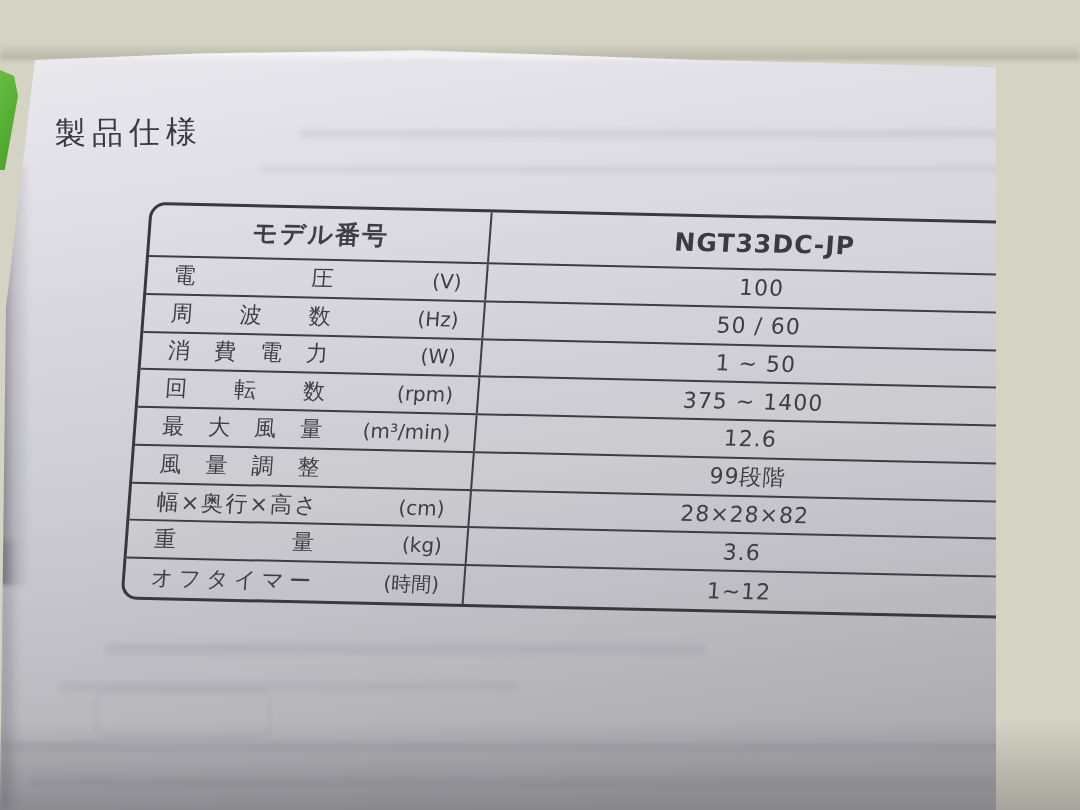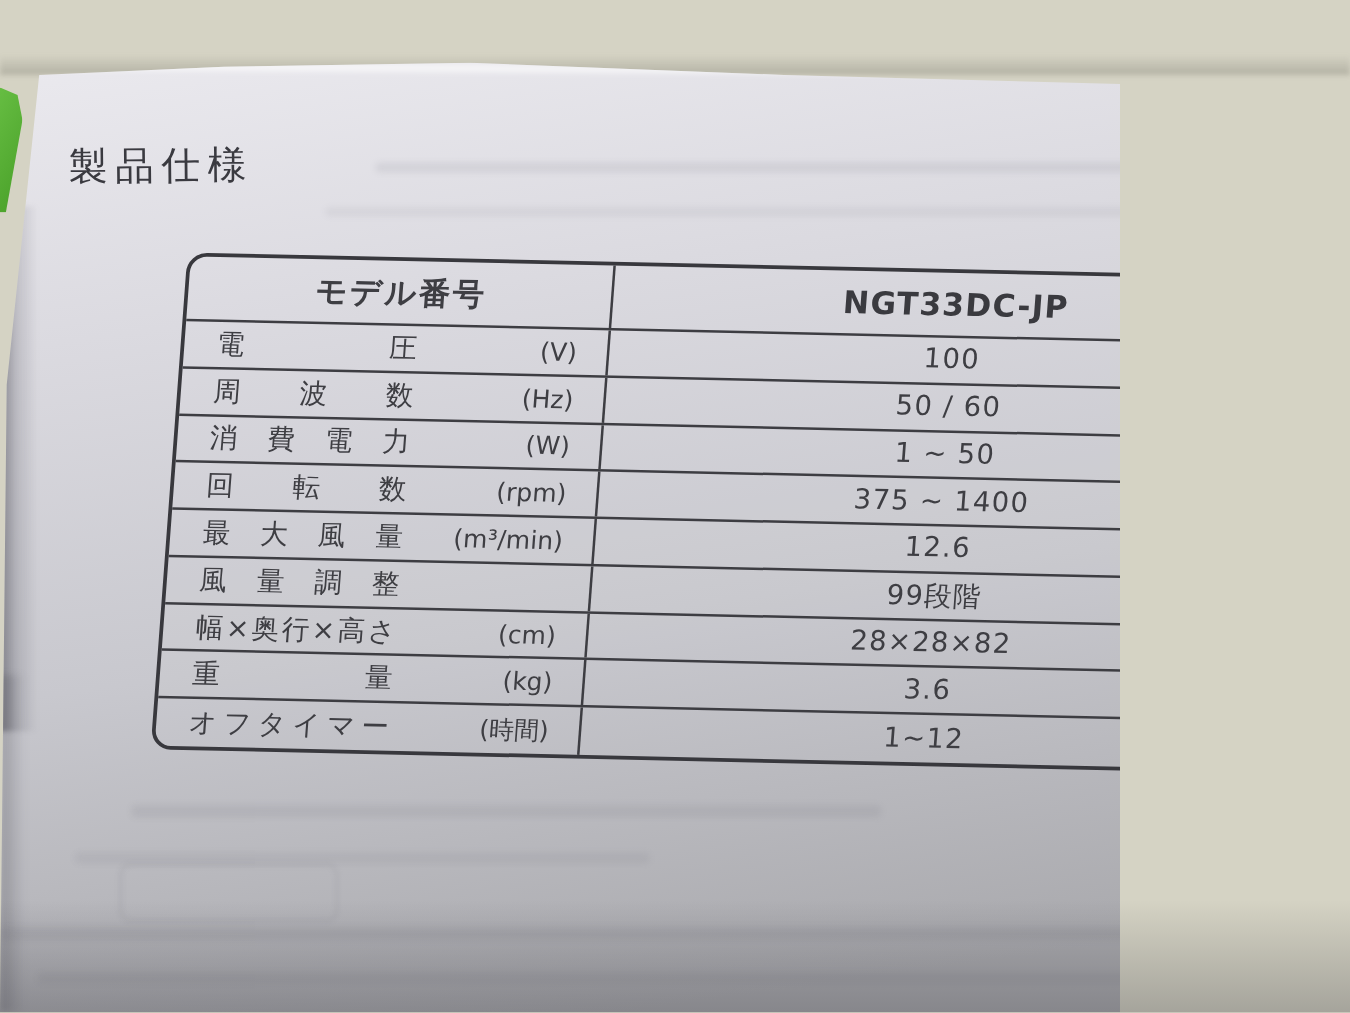--- a/index.html
+++ b/index.html
@@ -15,21 +15,21 @@
     filter:blur(2px);
   }
   
   .green-corner{
     position:absolute;left:0;top:70px;width:18px;height:100px;
     background:linear-gradient(120deg,#66bd42 0%,#4ea52d 80%);
     clip-path:polygon(0% 0%,78% 6%,100% 26%,26% 100%,0% 100%);
   }
   
   .paper{
-    position:absolute;left:0;top:0;width:896px;height:810px;
+    position:absolute;left:0;top:0;width:996px;height:810px;
     background:
       linear-gradient(172deg,#eae9ee 6%,#dbdae0 30%,#c8c8ce 60%,#a9a9ad 94%);
     clip-path:polygon(3.5% 7.4%,20% 6.6%,42% 6.2%,70% 7.4%,100% 8.3%,100% 100%,0% 100%,0.6% 38%);
   }
   .paper-top-highlight{
     position:absolute;left:30px;top:52px;width:1050px;height:7px;
     background:rgba(255,255,255,0.55);filter:blur(2px);
     transform:rotate(0.3deg);
   }
   .gutter-shadow{

